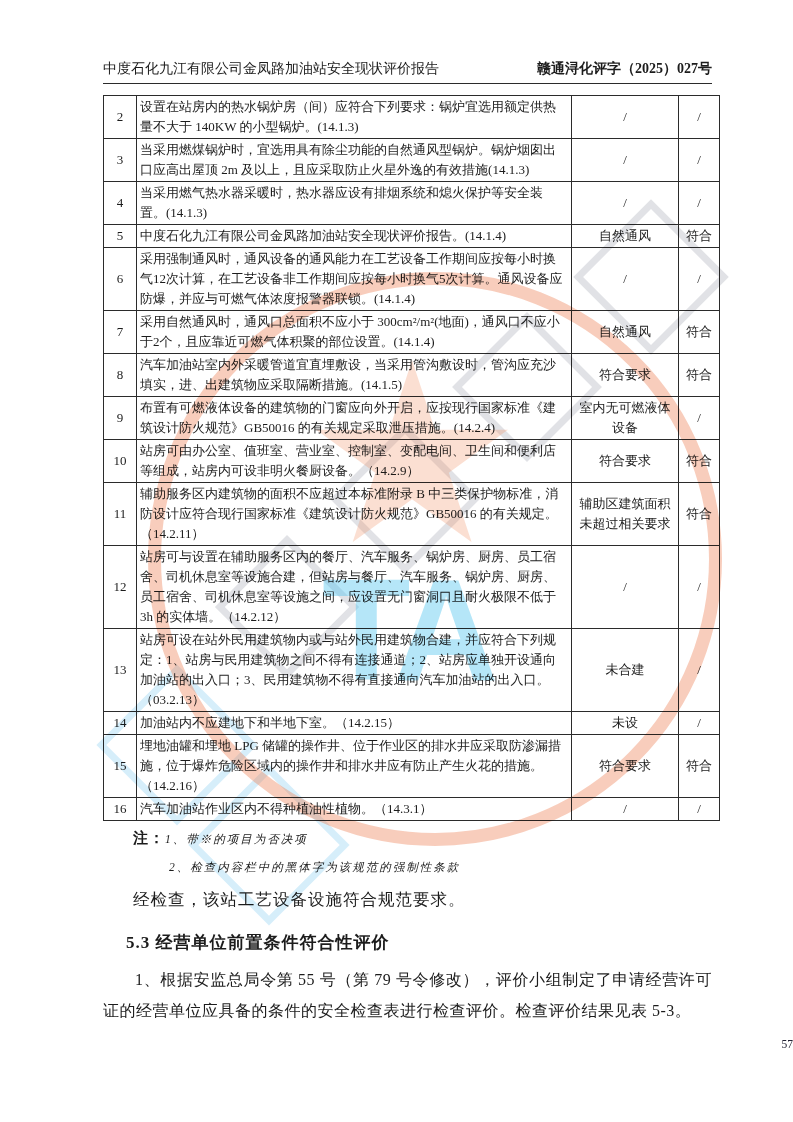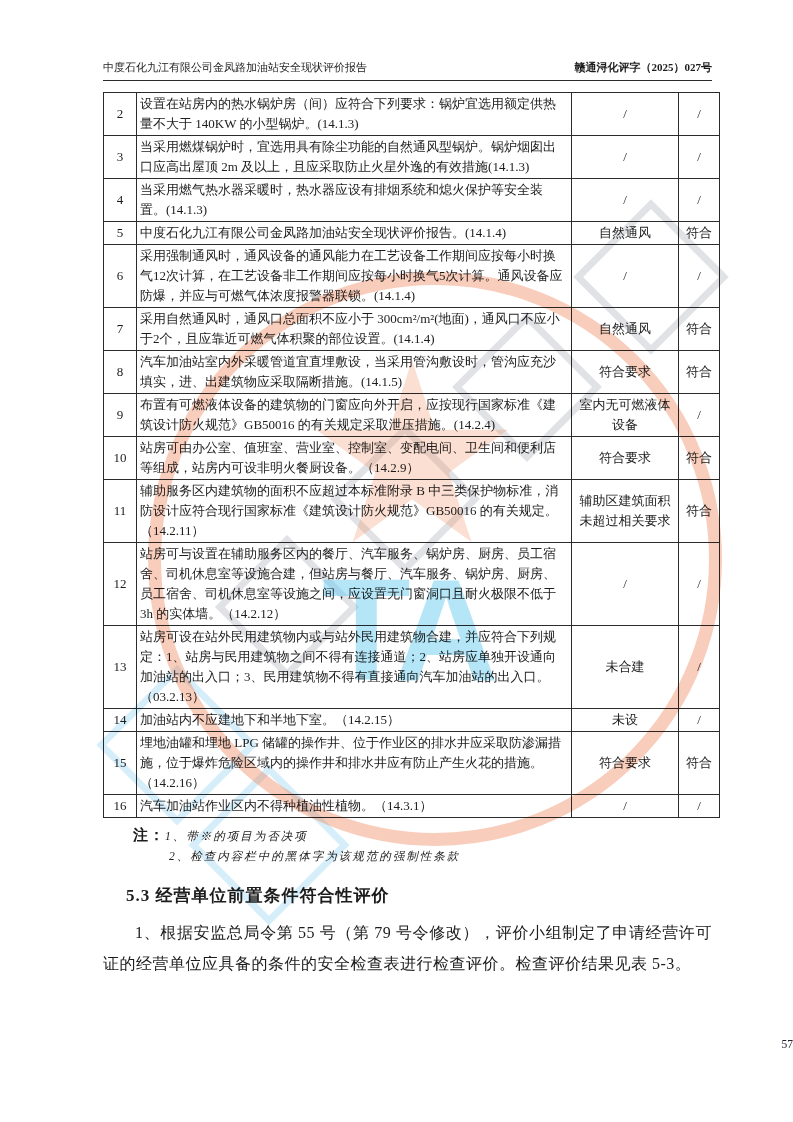--- a/index.html
+++ b/index.html
@@ -5,21 +5,21 @@
   html,body{margin:0;padding:0;}
   body{
     width:793px;height:1122px;position:relative;background:#ffffff;
     font-family:"Liberation Serif", serif;color:#1c1c1c;overflow:hidden;
   }
   .content{position:absolute;left:103px;top:60px;width:609px;}
 
   
   .doc-header{
     display:flex;justify-content:space-between;align-items:flex-end;
-    font-size:11px;padding-bottom:5px;border-bottom:1.5px solid #2b2b2b;
+    font-size:14px;padding-bottom:5px;border-bottom:1.5px solid #2b2b2b;
   }
   .doc-header .right{font-weight:bold;}
 
   
   table.checklist{
     border-collapse:collapse;table-layout:fixed;width:609px;margin-top:11px;
     font-size:13px;line-height:20px;
   }
   table.checklist td{
     border:1px solid #2b2b2b;padding:1px 3px;vertical-align:middle;
@@ -28,21 +28,21 @@
   td.col-no{width:26px;text-align:center;font-family:"Liberation Serif",serif;}
   td.col-content{width:428px;text-align:left;}
   td.col-status{width:100px;text-align:center;}
   td.col-result{width:34px;text-align:center;}
 
   
   .notes{margin-top:8px;margin-left:30px;}
   .note-line{display:flex;align-items:baseline;}
   .note-label{font-size:15px;font-weight:bold;letter-spacing:1px;}
   .note-item{font-size:11.5px;font-style:italic;letter-spacing:2px;}
-  .note-line.second{margin-top:4px;margin-left:36px;}
+  .note-line.second{margin-top:12px;margin-left:36px;}
 
   .conclusion{font-size:16.5px;margin-top:14px;margin-left:30px;letter-spacing:1px;}
 
   .section-heading{font-size:17px;font-weight:bold;margin-top:20px;letter-spacing:1px;margin-left:23px;}
   .section-paragraph{
     font-size:16px;line-height:31px;text-indent:2em;margin-top:10px;
     text-align:justify;letter-spacing:0.5px;
   }
   .table-caption{font-size:16px;font-weight:bold;text-align:center;margin-top:6px;letter-spacing:1px;}
 
@@ -186,20 +186,21 @@
   <div class="notes">
     <div class="note-line">
       <span class="note-label">注：</span>
       <span class="note-item">1、带※的项目为否决项</span>
     </div>
     <div class="note-line second">
       <span class="note-item">2、检查内容栏中的黑体字为该规范的强制性条款</span>
     </div>
   </div>
 
+  <div class="conclusion">经检查，该站工艺设备设施符合规范要求。</div>
 
   <div class="section-heading">5.3 经营单位前置条件符合性评价</div>
 
   <div class="section-paragraph">1、根据安监总局令第 55 号（第 79 号令修改），评价小组制定了申请经营许可证的经营单位应具备的条件的安全检查表进行检查评价。检查评价结果见表 5-3。</div>
 
 
 </div>
 
 <div class="watermark">
   <div class="wm-diamond d1"></div>

